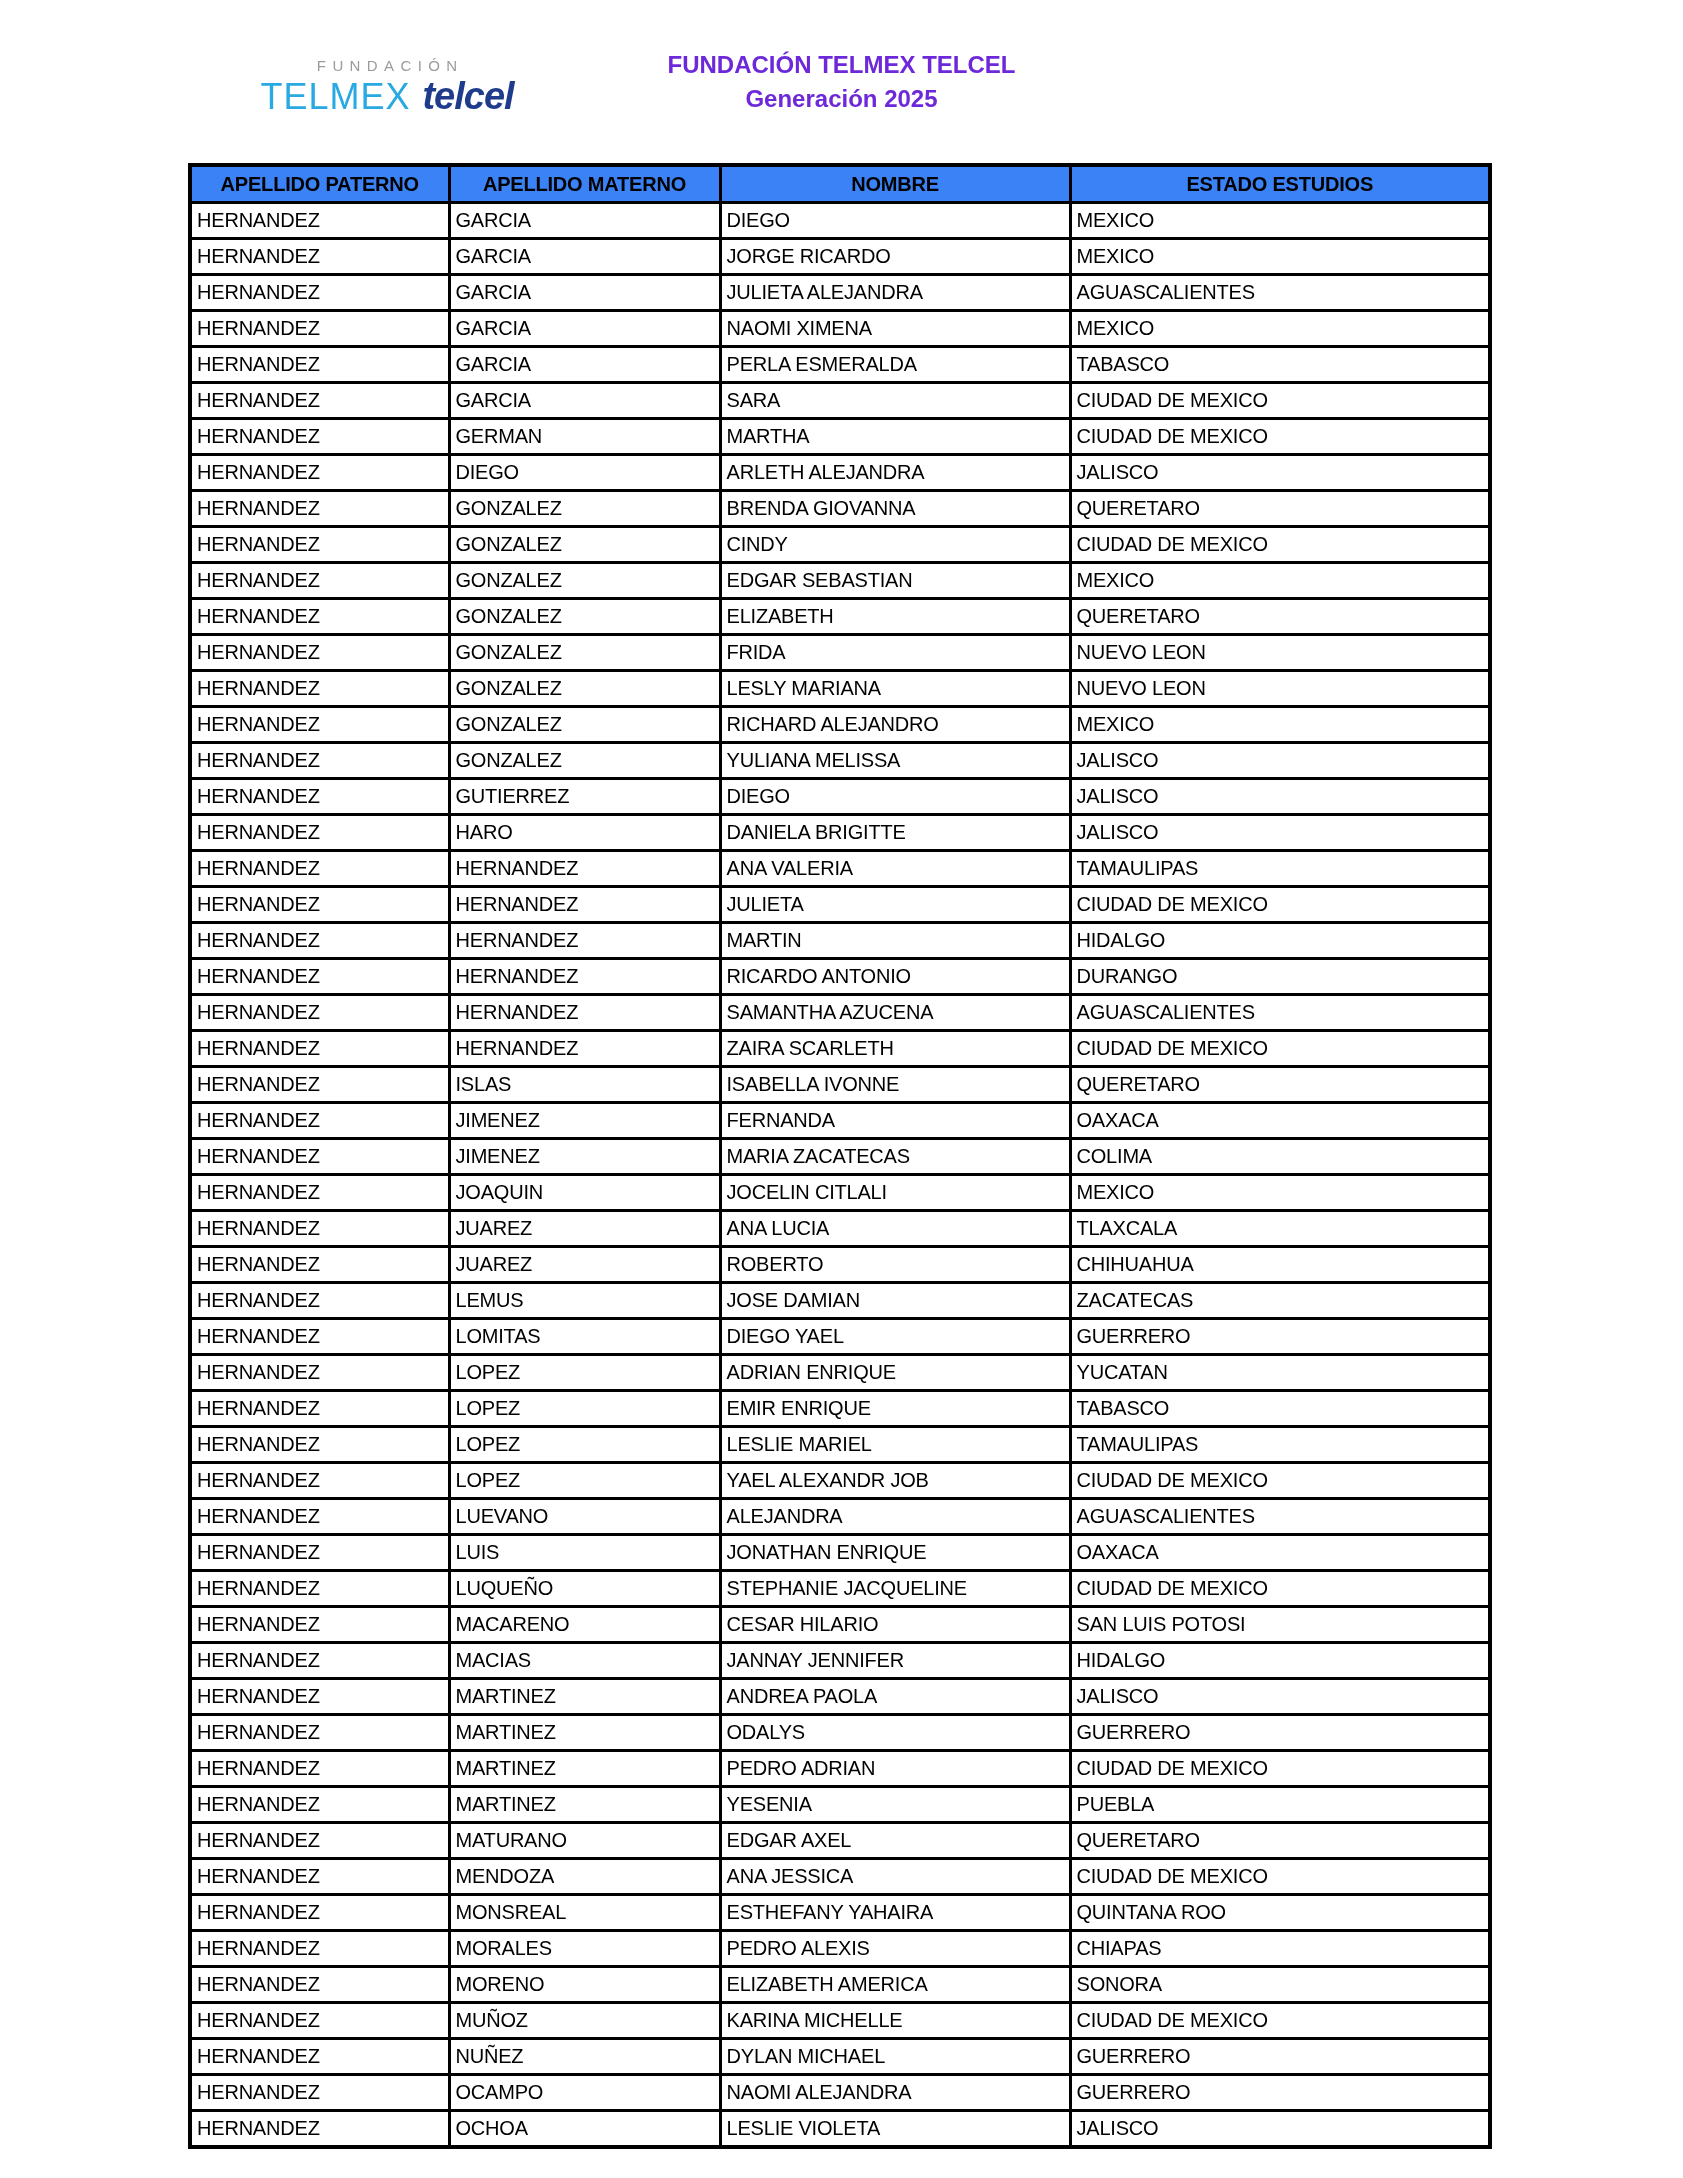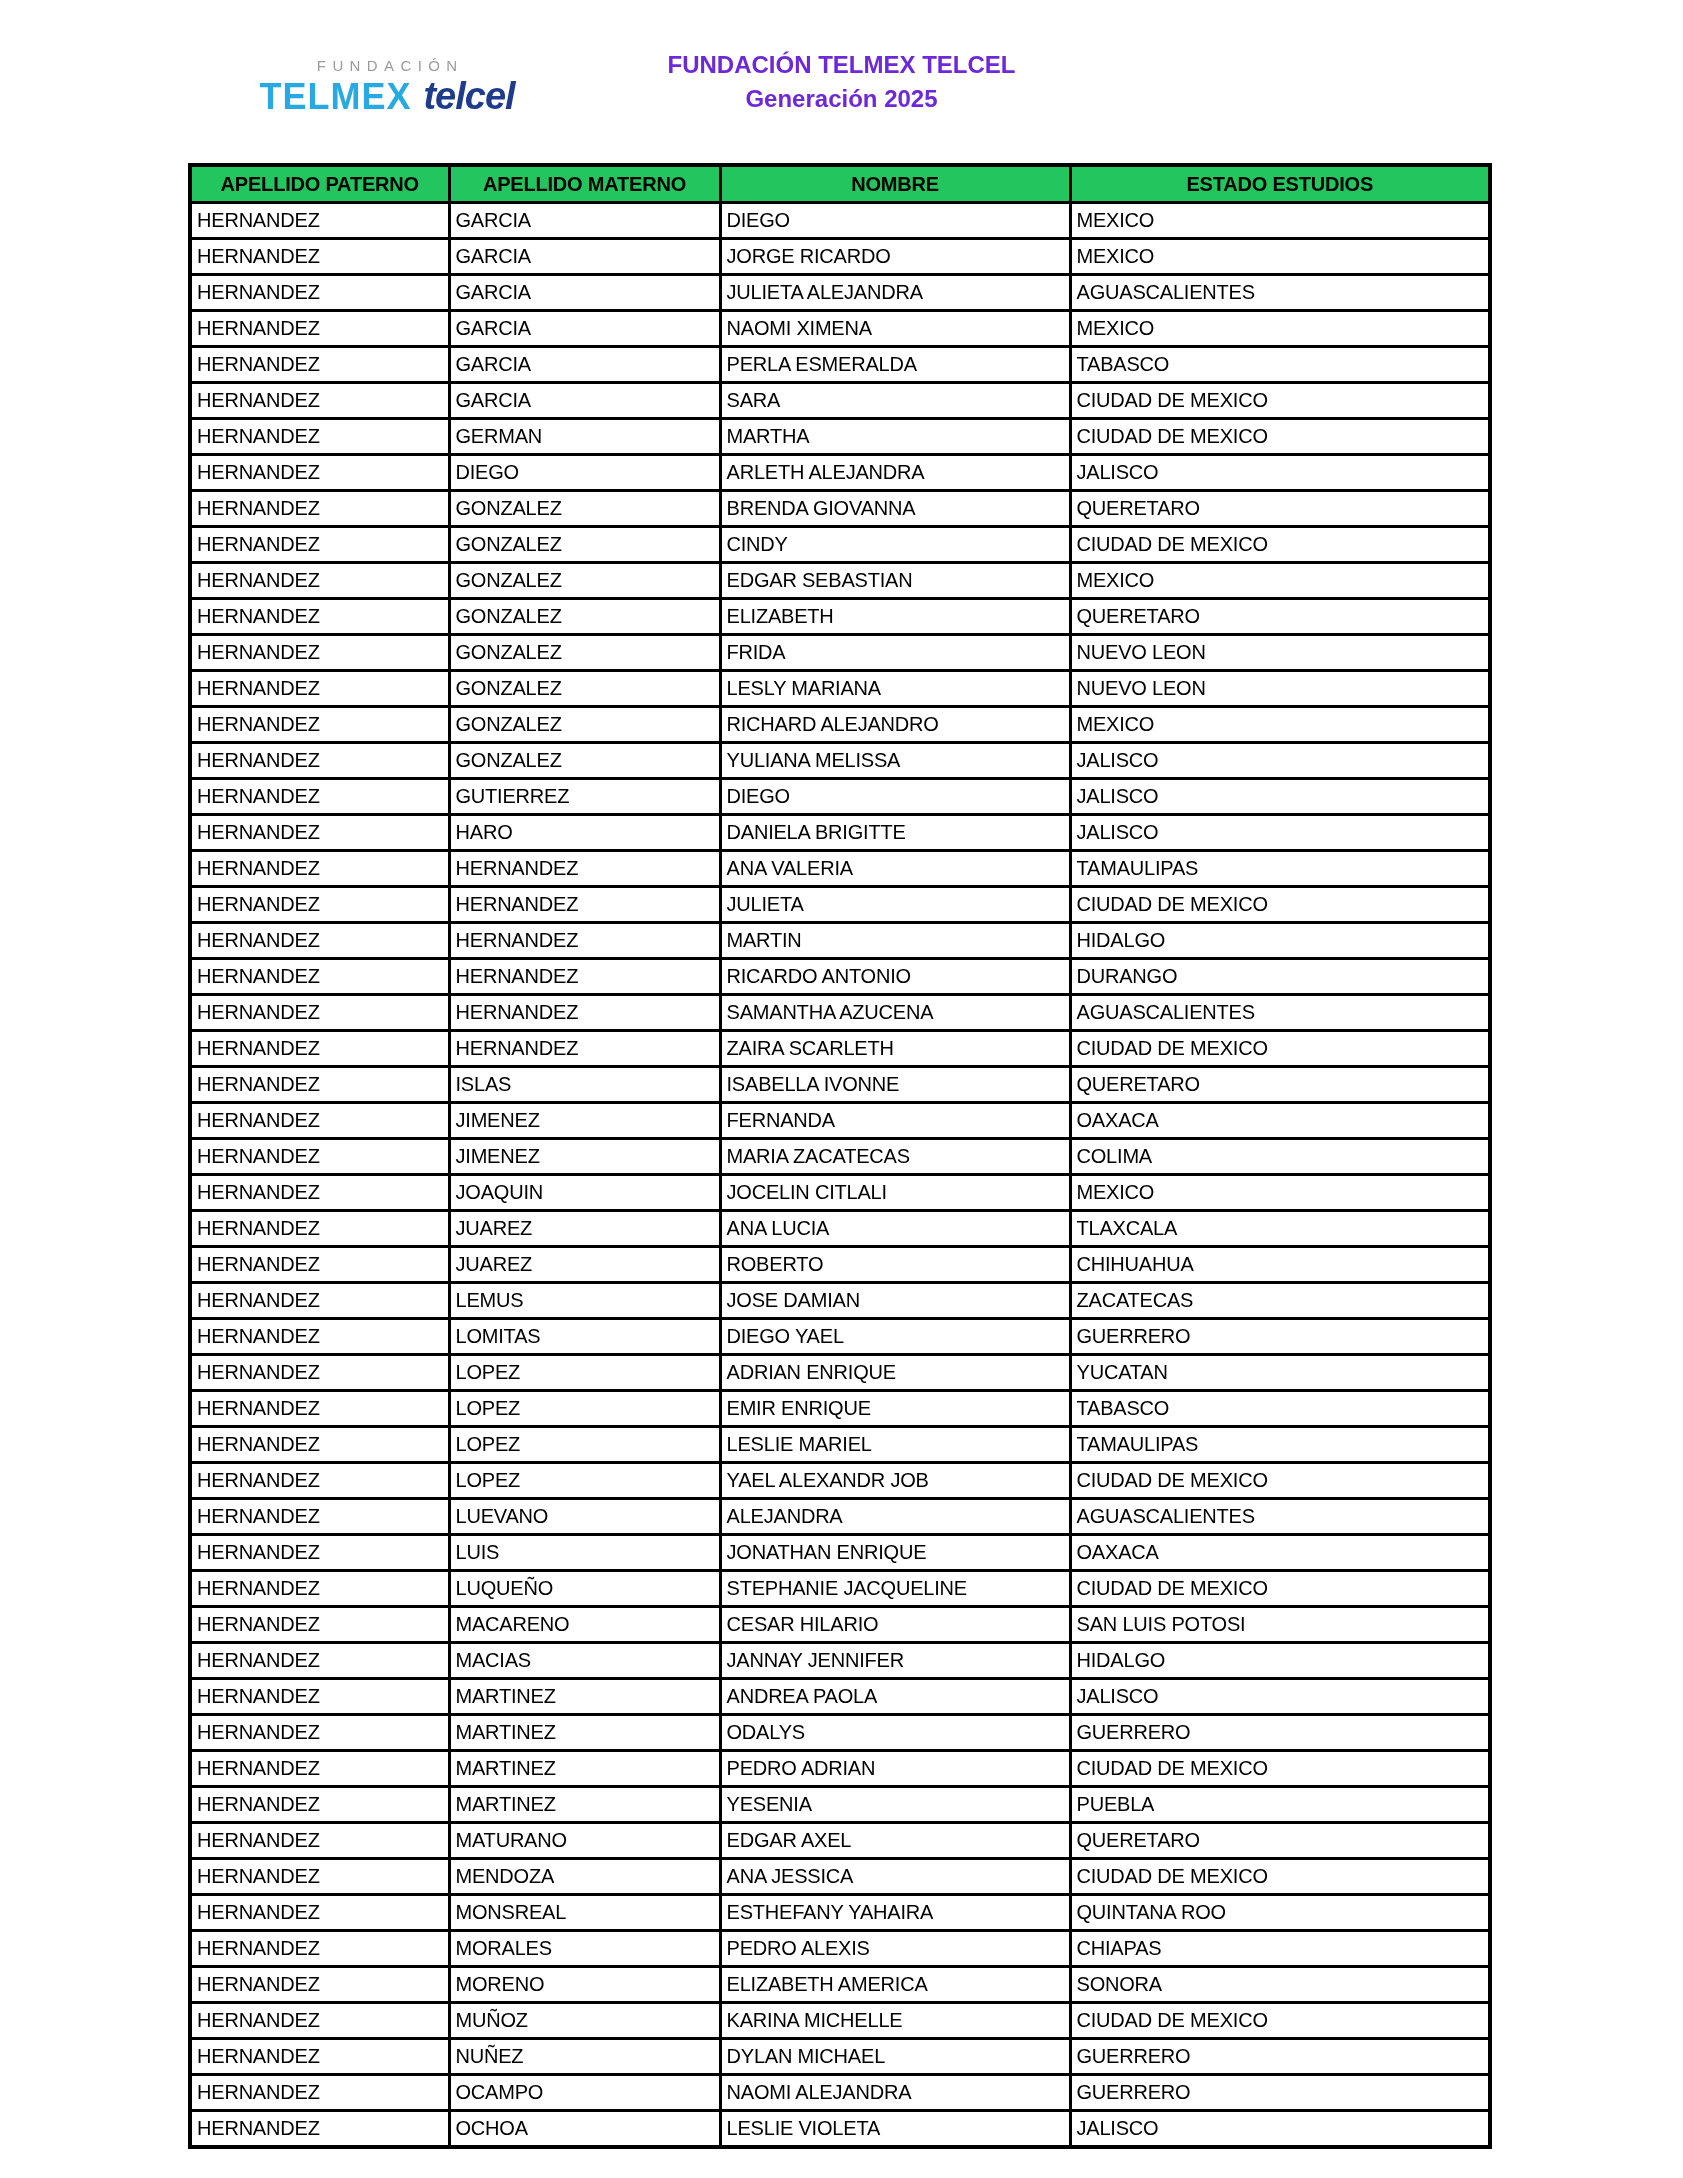--- a/index.html
+++ b/index.html
@@ -23,21 +23,21 @@
   }
   .logo-fundacion {
     font-size: 15px;
     letter-spacing: 6.4px;
     padding-left: 6.4px;
     color: #9b9b9b;
     font-weight: 400;
   }
   .logo-brands { margin-top: 3px; line-height: 38px; }
   .logo-telmex {
-    font-weight: bold;
+    font-weight: normal;
     font-size: 36px;
     color: #29a9e1;
     letter-spacing: 1px;
   }
   .logo-telcel {
     font-weight: bold;
     font-style: italic;
     font-size: 38px;
     color: #1f3b8c;
     margin-left: 12px;
@@ -62,21 +62,21 @@
   table.students {
     position: absolute;
     left: 188px;
     top: 163px;
     width: 1301px;
     border-collapse: collapse;
     table-layout: fixed;
     border: 4px solid #000000;
   }
   table.students th {
-    background: #22c55e;
+    background: #3b82f6;
     border: 3px solid #000000;
     font-size: 20px;
     font-weight: bold;
     letter-spacing: -0.2px;
     text-align: center;
     height: 34px;
     padding: 0;
     color: #000000;
   }
   table.students td {

